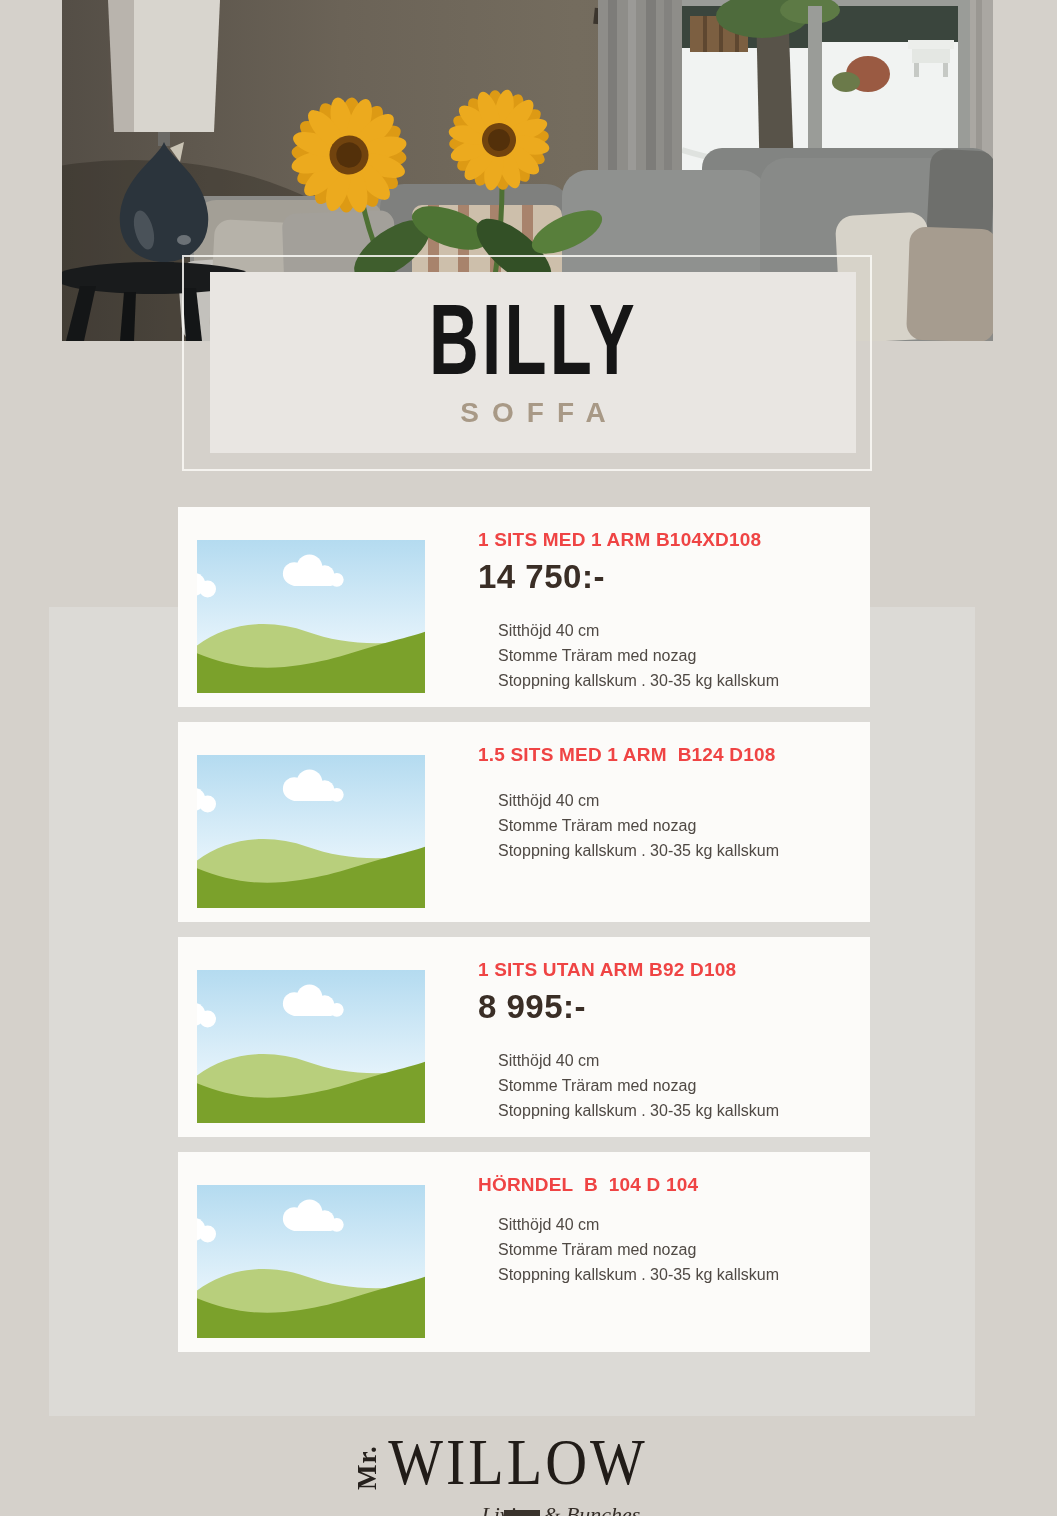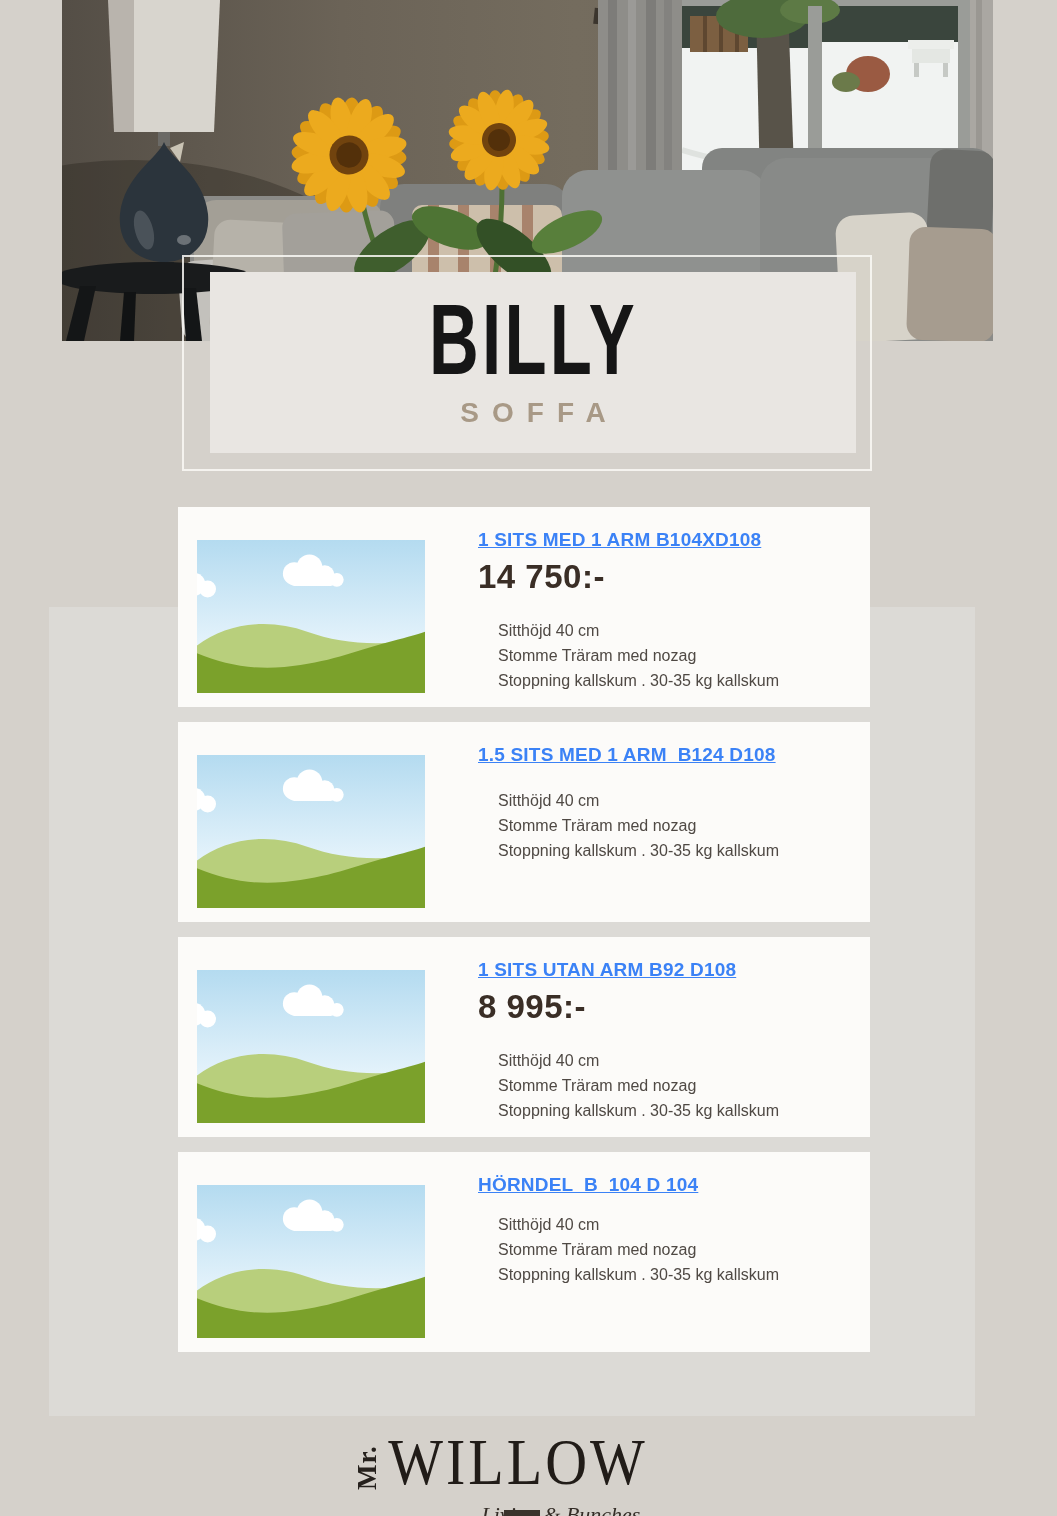--- a/index.html
+++ b/index.html
@@ -20,21 +20,21 @@
   .soffa{margin-top:16px;font-size:28px;font-weight:700;color:#a89986;letter-spacing:13px;text-indent:13px;}
 
   
   .panel{position:absolute;left:49px;top:607px;width:926px;height:809px;background:#dcdad6;z-index:0;}
 
   
   .product-card{position:absolute;left:178px;width:692px;height:200px;background:#fcfbf9;z-index:2;}
   .ph-wrap{position:absolute;left:19px;top:33px;width:228px;height:153px;}
   .ph-wrap svg{display:block;width:100%;height:100%;}
   .card-text{position:absolute;left:300px;top:0;right:16px;}
-  .card-title{margin-top:22px;font-size:19px;font-weight:700;color:#3b82f6;letter-spacing:.2px;white-space:pre-wrap;text-decoration:underline;}
+  .card-title{margin-top:22px;font-size:19px;font-weight:700;color:#ef4444;letter-spacing:.2px;white-space:pre-wrap;}
   .card-price{margin-top:7px;font-size:33px;font-weight:800;color:#3a2e26;letter-spacing:.5px;}
   .card-details{margin-top:22px;font-size:16px;line-height:25px;color:#4f4944;margin-left:20px;}
 
   
   .brand{position:absolute;left:0;top:1420px;width:1057px;height:96px;z-index:2;}
   .brand-prefix{position:absolute;left:352px;top:1432px;height:58px;writing-mode:vertical-rl;
                 transform:rotate(180deg);font-family:"Liberation Serif",serif;font-size:27px;font-weight:600;
                 color:#26211d;letter-spacing:1px;}
   .brand-name{position:absolute;left:385px;top:1424px;width:266px;text-align:center;
               font-family:"Liberation Serif",serif;font-size:58px;font-weight:500;color:#211c18;

